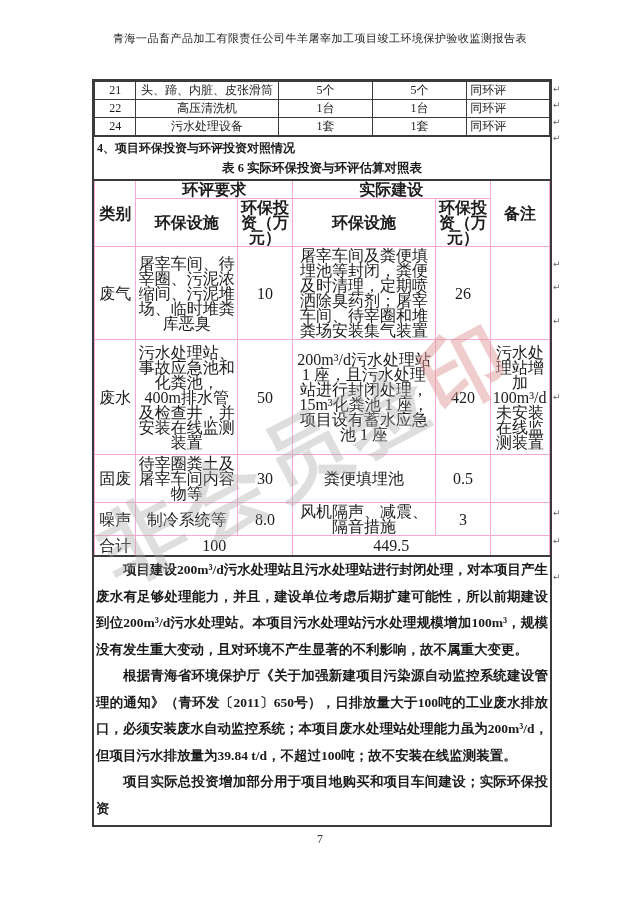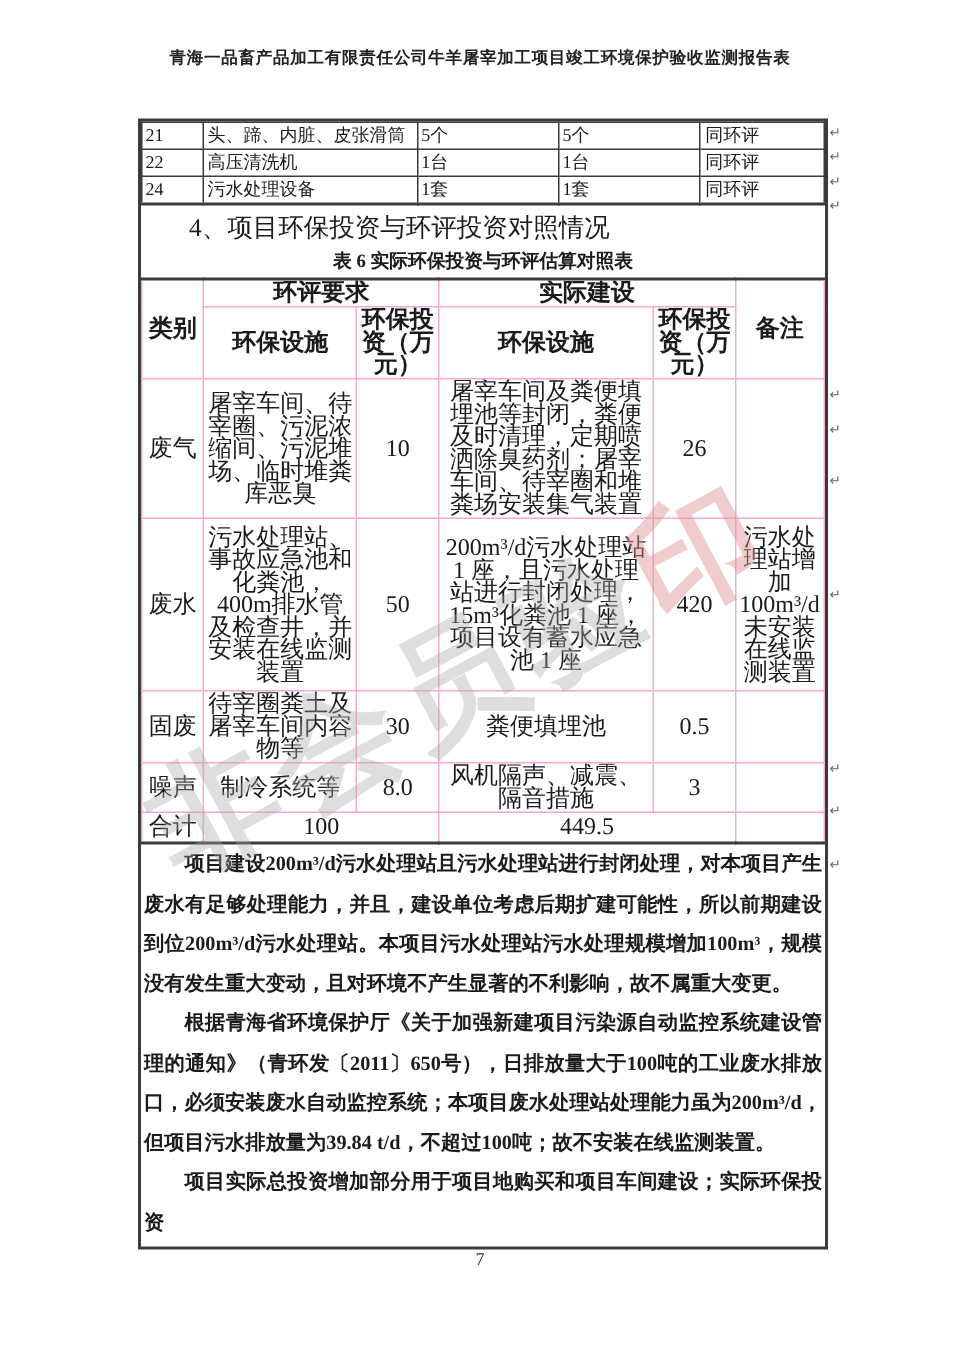--- a/index.html
+++ b/index.html
@@ -2,34 +2,34 @@
 <html><head>
 <meta charset="utf-8">
 <style>
   html,body { margin:0; padding:0; background:#ffffff; }
   .page {
     position:relative; width:640px; height:905px; background:#ffffff;
     font-family:"Liberation Serif", serif; color:#1b1b1b; overflow:hidden;
   }
   .doc-title {
     position:absolute; top:31px; left:0; right:0; text-align:center;
-    font-size:11px; font-weight:bold; letter-spacing:0.5px; color:#222;
+    font-size:11px; font-weight:normal; letter-spacing:0.5px; color:#222;
   }
   .content-box {
     position:absolute; left:92px; top:79px; width:460px;
     border:2px solid #3b3b3b; box-sizing:border-box; background:transparent;
   }
   table { width:100%; border-collapse:collapse; table-layout:fixed; }
   .equip td {
     border:1px solid #3b3b3b; height:16px; font-size:12px;
-    padding:0 2px; overflow:hidden; white-space:nowrap;
+    text-align:center; padding:0 2px; overflow:hidden; white-space:nowrap;
   }
   .equip { border-bottom:2px solid #3b3b3b; }
   .cell-left { text-align:left !important; padding-left:3px !important; }
-  .sec-heading { font-weight:normal; font-size:17px; padding:3px 3px 1px;margin-left:29px; }
+  .sec-heading { font-weight:bold; font-size:12px; padding:3px 3px 1px; }
   .intro {
     margin:2px 0 3px; font-size:13.5px; line-height:24px;
     text-indent:2em; text-align:justify; padding:0 2px;
   }
   .t6-title { text-align:center; font-weight:bold; font-size:12.5px; padding:2px 0 2px; }
   .t6 { border-top:2px solid #3b3b3b; border-bottom:2px solid #3b3b3b; }
   .t6 th, .t6 td {
     border:1px solid #f9a8d4; font-size:16px; padding:1px 2px;
     text-align:center; vertical-align:middle; line-height:15px; overflow:hidden;
   }

